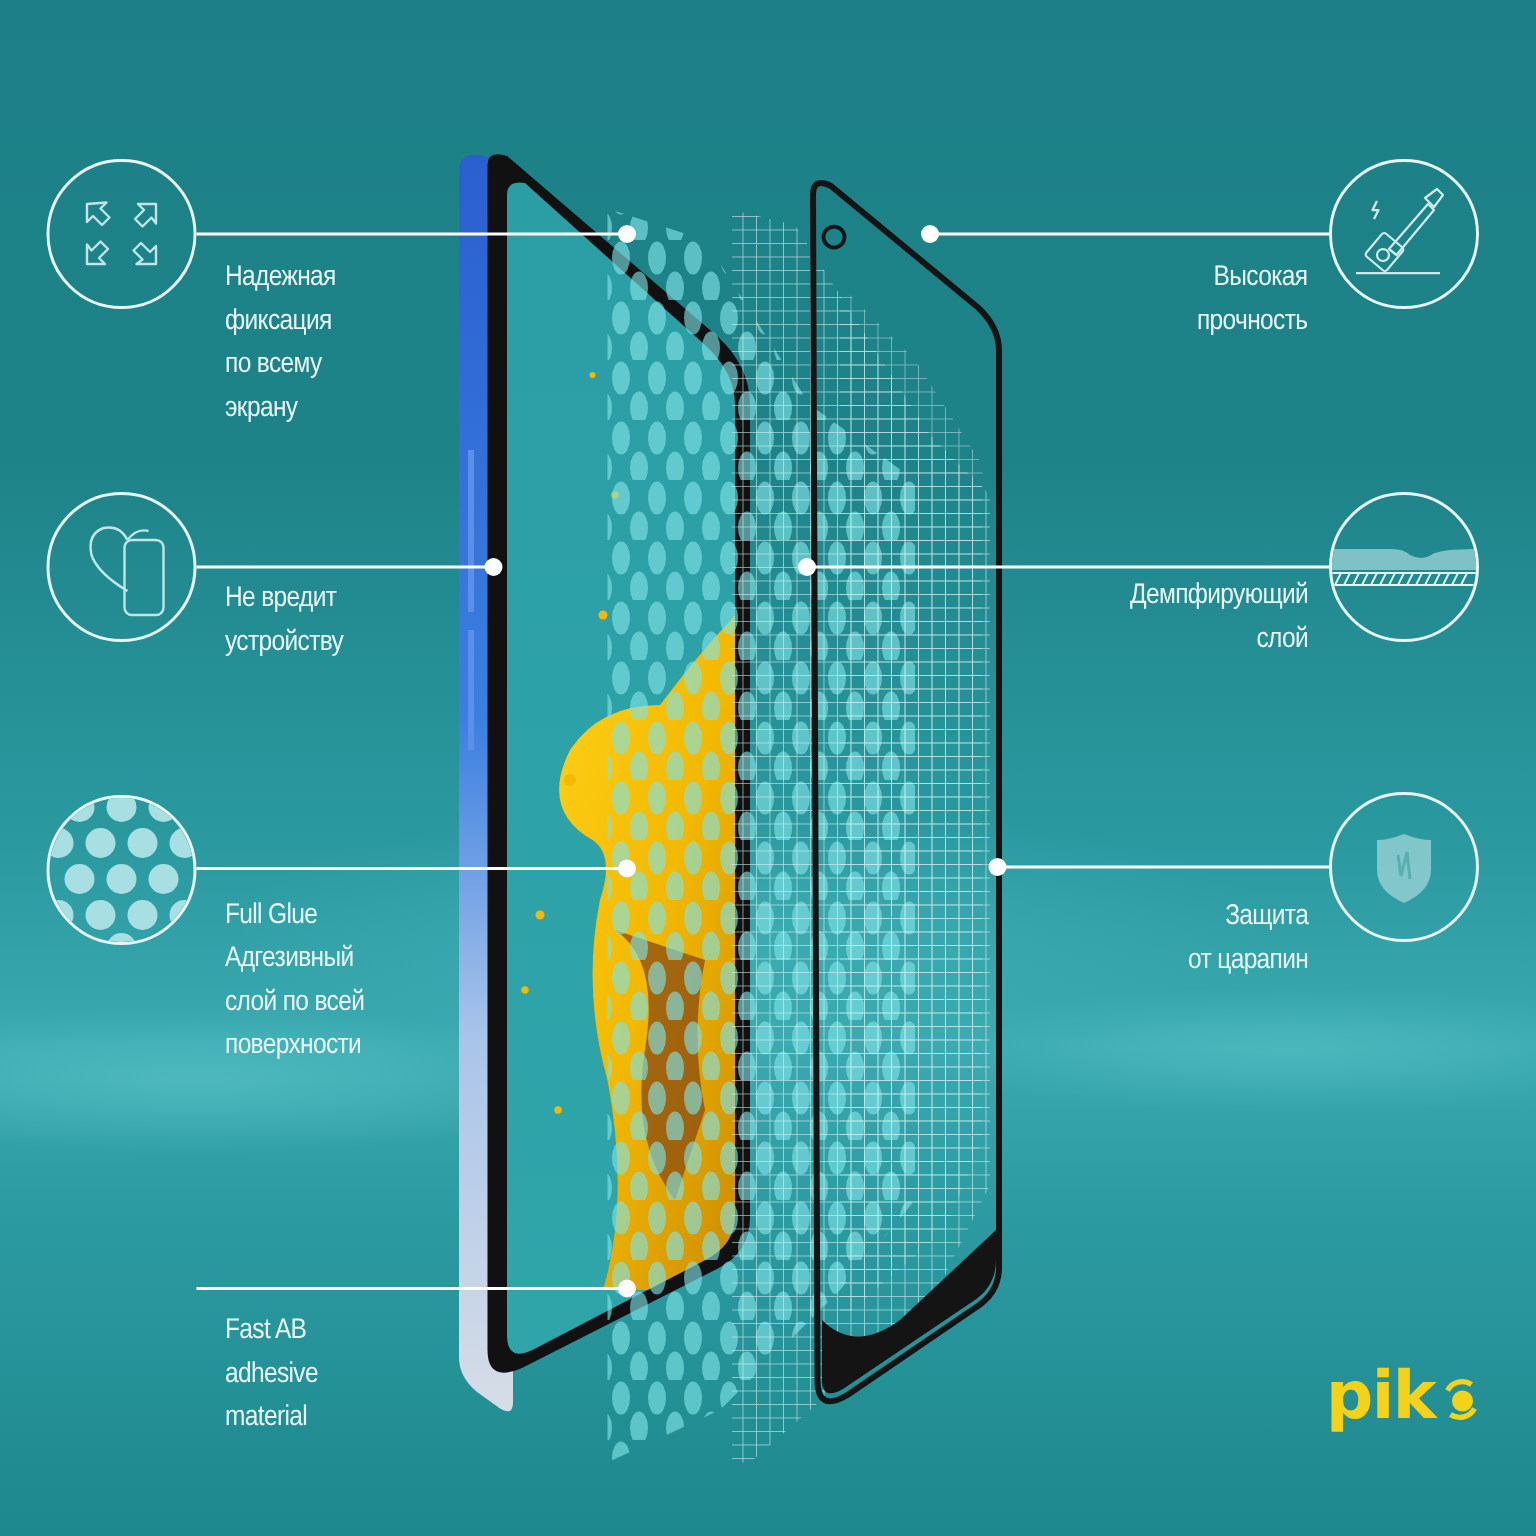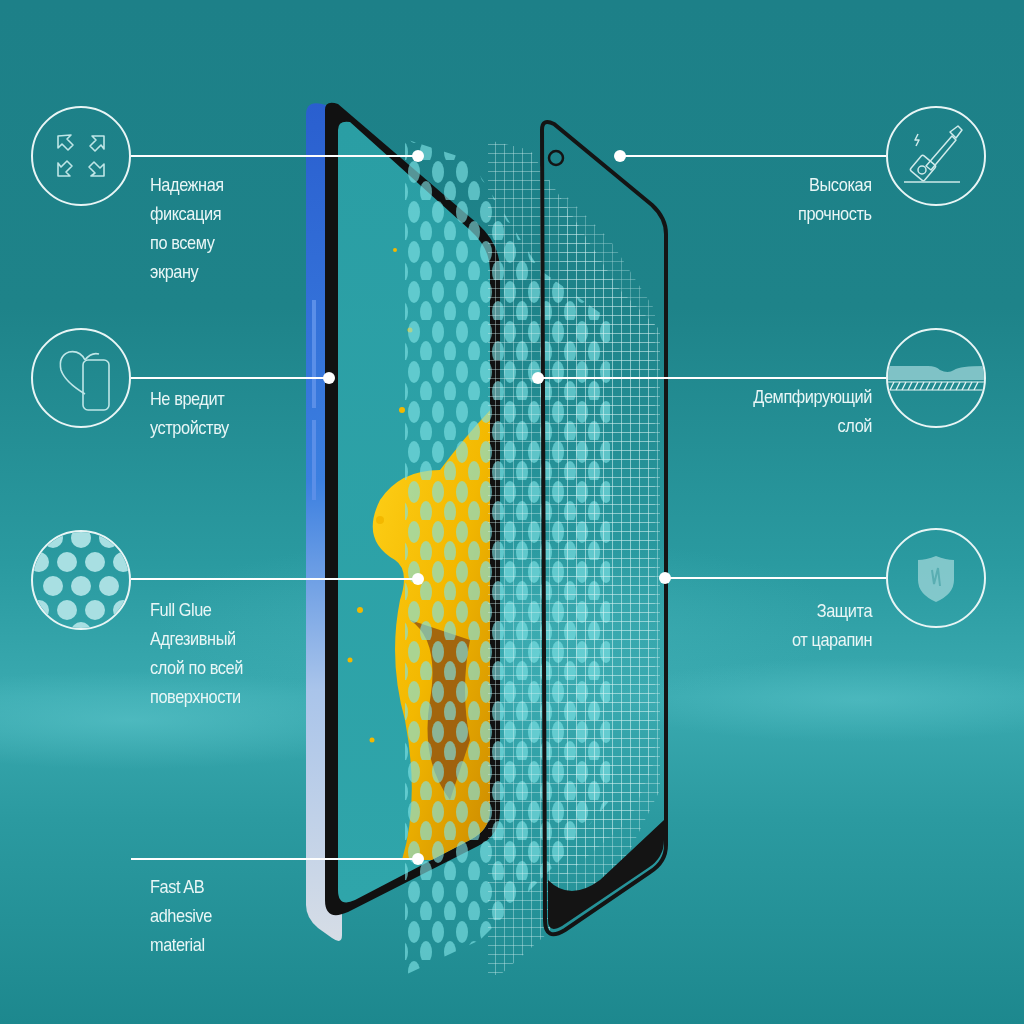--- a/index.html
+++ b/index.html
@@ -214,13 +214,20 @@
 
   <div class="icon-circle" style="left:886px;top:528px;">
     <svg viewBox="0 0 96 96">
       <path d="M48 26 Q58 30 66 30 L66 50 Q66 64 48 72 Q30 64 30 50 L30 30 Q38 30 48 26 Z" fill="#9fd6d8" fill-opacity="0.75"></path>
       <path d="M44 40 L46 54 L50 38 L52 56" fill="none" stroke="#5aaeb2" stroke-width="2"></path>
     </svg>
   </div>
   <div class="feature-label right" style="right:152px;top:596px;">Защита
 от царапин</div>
 
+  <div class="logo">
+    <span>pik</span><svg class="o" viewBox="0 0 30 30">
+      <path d="M6 9 A11 11 0 0 1 22 5" fill="none" stroke="#f4d219" stroke-width="3.5"></path>
+      <path d="M24 21 A11 11 0 0 1 8 25" fill="none" stroke="#f4d219" stroke-width="3.5"></path>
+      <circle cx="16" cy="16" r="7" fill="#f4d219"></circle>
+    </svg>
+  </div>
 </div>
 
 </body></html>

